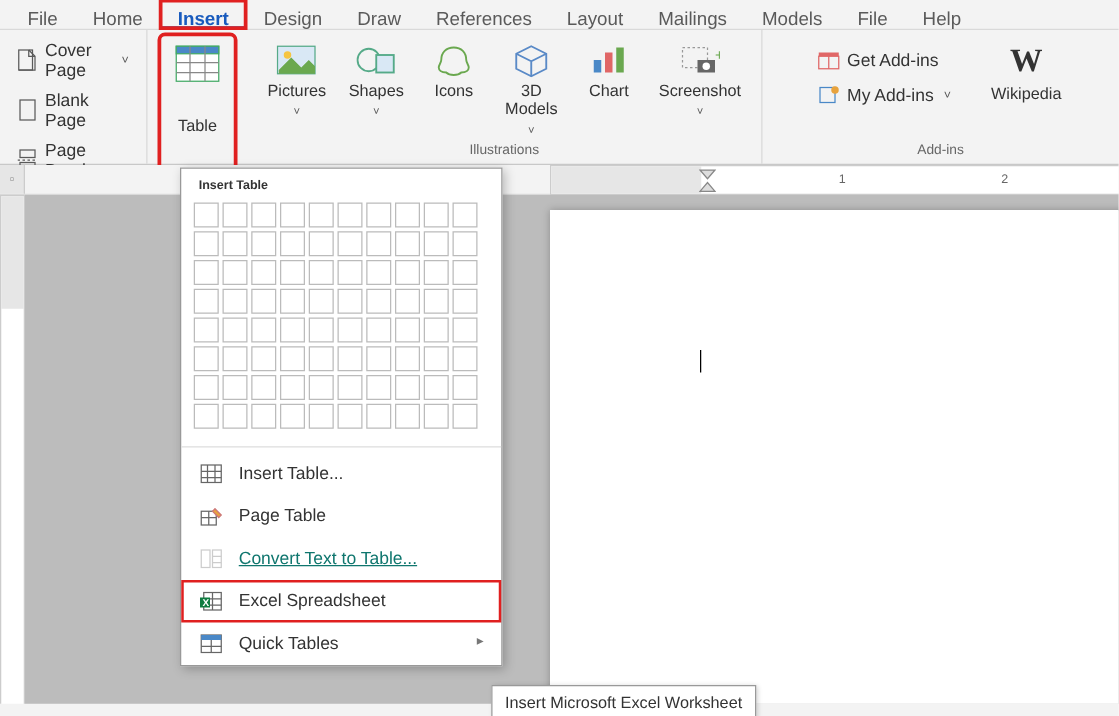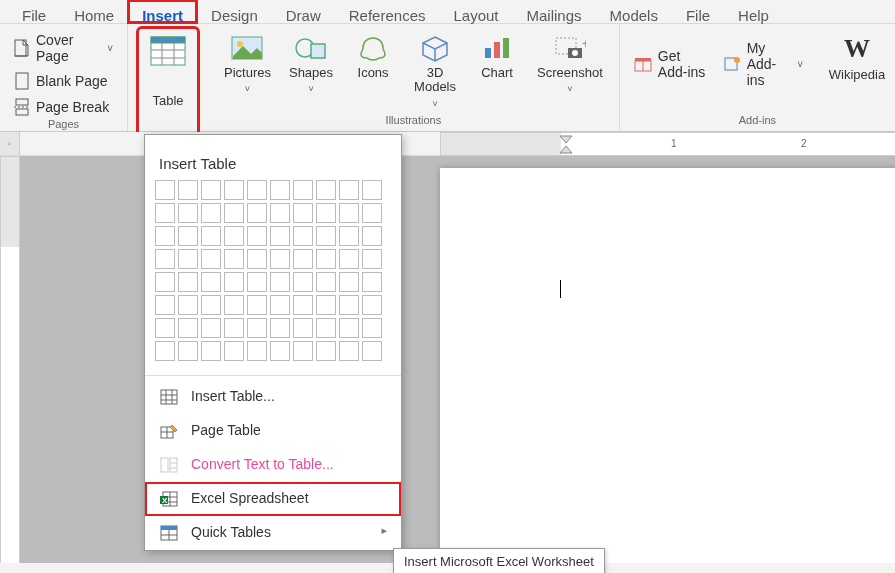--- a/index.html
+++ b/index.html
@@ -21,41 +21,41 @@
 
   .bigbtn { display: flex; flex-direction: column; align-items: center; justify-content: flex-start; padding: 4px 6px 2px; gap: 4px; cursor: pointer; min-width: 56px; }
   .bigbtn .lbl { font-size: 13px; text-align: center; line-height: 1.1; }
   .bigbtn .chev { font-size: 9px; color: #555; }
   .bigrow { display: flex; gap: 6px; }
 
   .table-highlight { outline: 3px solid #e02020; outline-offset: 1px; border-radius: 2px; }
 
   .icon { display: inline-flex; align-items: center; justify-content: center; }
 
-  .addins-col { display: flex; flex-direction: row; gap: 8px; padding-top: 8px; }
+  .addins-col { display: flex; flex-direction: column; gap: 8px; padding-top: 8px; }
 
   .ruler-area { height: 24px; background: #f3f3f3; border-bottom: 1px solid #d9d9d9; position: relative; display: flex; }
   .ruler-left { width: 20px; background: #e6e6e6; border-right: 1px solid #ccc; display:flex; align-items:center; justify-content:center; font-size:10px; color:#888;}
   .ruler-body { flex:1; position: relative; }
 
   .doc-area { display: flex; height: calc(573px - 34px - 108px - 24px); }
   .vruler { width: 20px; background: #f3f3f3; border-right: 1px solid #d9d9d9; }
   .canvas { flex: 1; background: #bcbcbc; position: relative; overflow: hidden; }
   .page { position: absolute; left: 420px; top: 12px; width: 620px; height: 800px; background: #fff; box-shadow: 0 0 6px rgba(0,0,0,.25); }
   .cursor { position: absolute; left: 540px; top: 124px; width: 1px; height: 18px; background: #000; }
 
   
   .dropdown { position: absolute; left: 144px; top: 134px; width: 258px; background: #fff; border: 1px solid #999; box-shadow: 2px 2px 8px rgba(0,0,0,.25); z-index: 50; }
-  .dd-title { font-weight: 400; font-size: 15px; padding: 20px 14px 8px; }
+  .dd-title { font-weight: 700; font-size: 10px; padding: 8px 14px 8px; }
   .grid-picker { padding: 0 10px 10px; }
   .gp { display: grid; grid-template-columns: repeat(10, 20px); grid-auto-rows: 20px; gap: 3px; }
   .gp div { border: 1px solid #bbb; background: #fff; }
   .sep { height: 1px; background: #ddd; margin: 4px 0; }
   .dd-item { display: flex; align-items: flex-start; gap: 12px; padding: 8px 14px; font-size: 14px; cursor: pointer; }
-  .dd-item.disabled { color: #ec4899; cursor: default; }
+  .dd-item.disabled { color: #0f766e; cursor: default; text-decoration: underline; }
   .dd-item.hl { outline: 2.5px solid #e02020; outline-offset: -2px; }
   .dd-item .arrow { margin-left: auto; font-size: 11px; color: #777; }
   .dd-icon { width: 20px; height: 18px; display: inline-flex; align-items:center; justify-content:center; }
 
   .tooltip { position: absolute; left: 393px; top: 548px; background: #fff; border: 1px solid #999; padding: 5px 10px; font-size: 13px; box-shadow: 1px 1px 4px rgba(0,0,0,.2); z-index: 60; }
 
   .ruler-h { position:absolute; left:420px; right:0; top:0; height:24px; background:#fff; border:1px solid #ccc; border-right:none; }
   .ruler-h .num { position:absolute; top:5px; font-size:10px; color:#666; }
   .ruler-margin-left { position:absolute; left:0; width:120px; top:0; bottom:0; background:#e6e6e6; }
   .ruler-indent { position:absolute; left:118px; top:2px; }
@@ -75,21 +75,21 @@
   <div class="tab">References</div>
   <div class="tab">Layout</div>
   <div class="tab">Mailings</div>
   <div class="tab">Models</div>
   <div class="tab">File</div>
   <div class="tab">Help</div>
 </div>
 
 <div class="ribbon">
 
-  <div class="group" style="width:128px;">
+  <div class="group" style="width:118px;">
     <div class="group-body">
       <div class="stack">
         <div class="hbtn">
           <span class="icon">
             <svg width="16" height="18" viewBox="0 0 16 18">
                 <rect x="1" y="1" width="11" height="16" fill="none" stroke="#5a5a5a"></rect>
                 <path d="M9 1 L14 6 L14 17 L1 17" fill="none" stroke="#5a5a5a"></path>
                 <path d="M9 1 L9 6 L14 6" fill="none" stroke="#5a5a5a"></path>
               </svg>
           </span>

